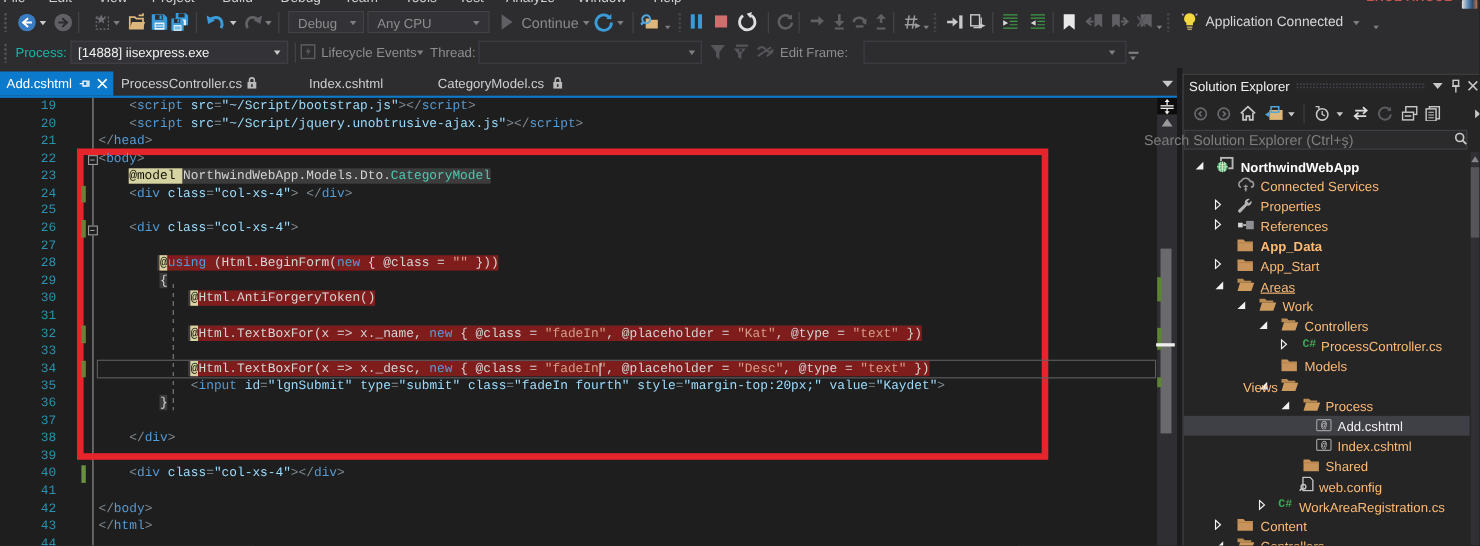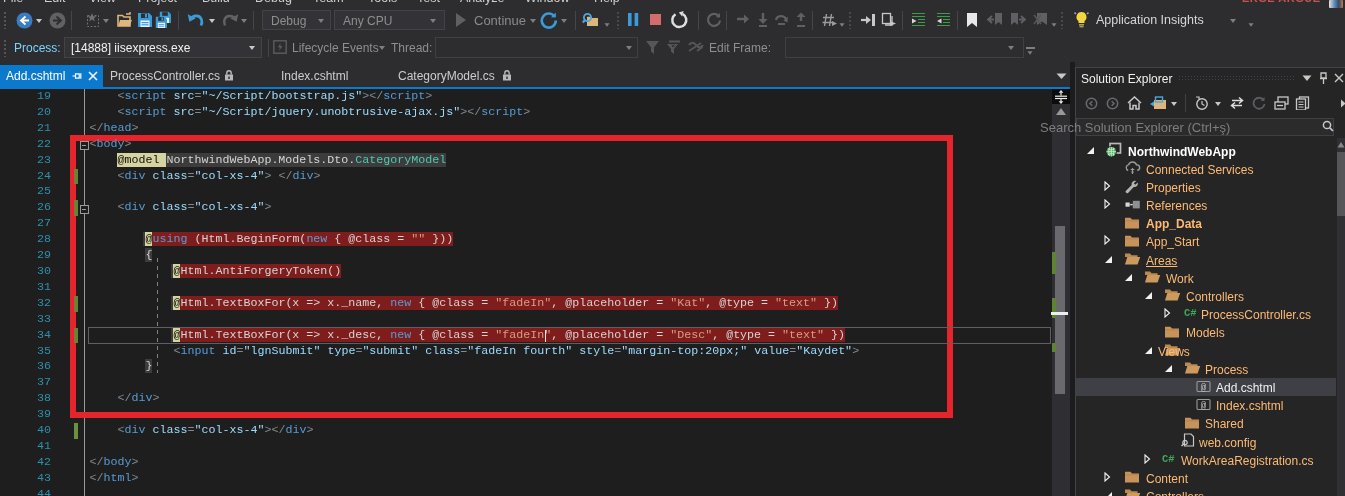--- a/index.html
+++ b/index.html
@@ -223,26 +223,26 @@
   </svg>
 <div class="caretd" style="left:1051px;top:23px;transform:scale(0.85)"></div>
 <div class="abs" style="left:1060px;top:11px;width:4px;height:18px;background-image:radial-gradient(#4a4a4e 1px,transparent 1.2px);background-size:4px 4px;"></div>
 
 <svg class="abs" style="left:1074px;top:11px" width="15" height="17">
     <path d="M7.5 1 A 5 5 0 0 1 10.5 10 L10.5 12 L4.5 12 L4.5 10 A 5 5 0 0 1 7.5 1 Z" fill="#f4d63f"></path>
     <rect x="5" y="13" width="5" height="1.6" fill="#ad9c5e"></rect>
     <rect x="5.5" y="15" width="4" height="1.4" fill="#ad9c5e"></rect>
     <path d="M2 3 L0.5 1.5 M13 3 L14.5 1.5" stroke="#b08cc8" stroke-width="1.6"></path>
   </svg>
-<div class="abs" style="left:1096px;top:13px;font-size:12.5px;color:#d6d6d6;">Application Insights</div>
+<div class="abs" style="left:1096px;top:13px;font-size:12.5px;color:#d6d6d6;">Application Connected</div>
 <div class="caretd" style="left:1230px;top:19px"></div>
 <div class="caretd" style="left:1248px;top:23px;transform:scale(0.85)"></div>
 
 <div class="abs" style="left:3px;top:39px;width:4px;height:18px;background-image:radial-gradient(#55555a 1px,transparent 1.2px);background-size:4px 4px;"></div>
-<div class="abs" style="left:14px;top:41px;font-size:12px;color:#7dd3fc;">Process:</div>
+<div class="abs" style="left:14px;top:41px;font-size:12px;color:#14b8a6;">Process:</div>
 <div class="combo2" style="left:64px;width:198px;"></div>
 <div class="abs" style="left:71px;top:41px;font-size:12px;color:#f1f1f1;">[14888] iisexpress.exe</div>
 <div class="caret" style="left:249px;top:46px"></div>
 <div class="sep2" style="left:268px"></div>
 
 <svg class="abs" style="left:273px;top:40px" width="14" height="14">
     <rect x="0.8" y="0.8" width="12.4" height="12.4" fill="none" stroke="#5c5c60" stroke-width="1.4"></rect>
     <path d="M7.5 3 L5 7.5 H7 L6 11 L9.5 6 H7.3 Z" fill="#5c5c60"></path>
   </svg>
 <div class="abs gtxt" style="left:292px;top:41px">Lifecycle Events</div>
@@ -560,21 +560,21 @@
   </svg>
 <div class="tree" style="left:1186px;top:326.3px;">Models</div>
 
 <svg class="abs" style="left:1144px;top:346px" width="9" height="9">
     <path d="M8 1 L8 8 L1 8 Z" fill="#f1f1f1"></path>
   </svg>
 <svg class="abs" style="left:1164px;top:343px" width="17" height="13">
     <path d="M1 1.5 H6 L7.5 3.2 H13.5 V5 H1 Z" fill="#b98b52"></path>
     <path d="M3.3 5 H16.2 L13.6 12.5 H1 Z" fill="#cd9a5e"></path>
   </svg>
-<div class="tree" style="left:1158px;top:344.5px;">Views</div>
+<div class="tree" style="left:1130px;top:344.5px;">Views</div>
 
 <svg class="abs" style="left:1164px;top:364px" width="9" height="9">
     <path d="M8 1 L8 8 L1 8 Z" fill="#f1f1f1"></path>
   </svg>
 <svg class="abs" style="left:1184px;top:361px" width="17" height="13">
     <path d="M1 1.5 H6 L7.5 3.2 H13.5 V5 H1 Z" fill="#b98b52"></path>
     <path d="M3.3 5 H16.2 L13.6 12.5 H1 Z" fill="#cd9a5e"></path>
   </svg>
 <div class="tree" style="left:1205px;top:362.7px;">Process</div>
 

